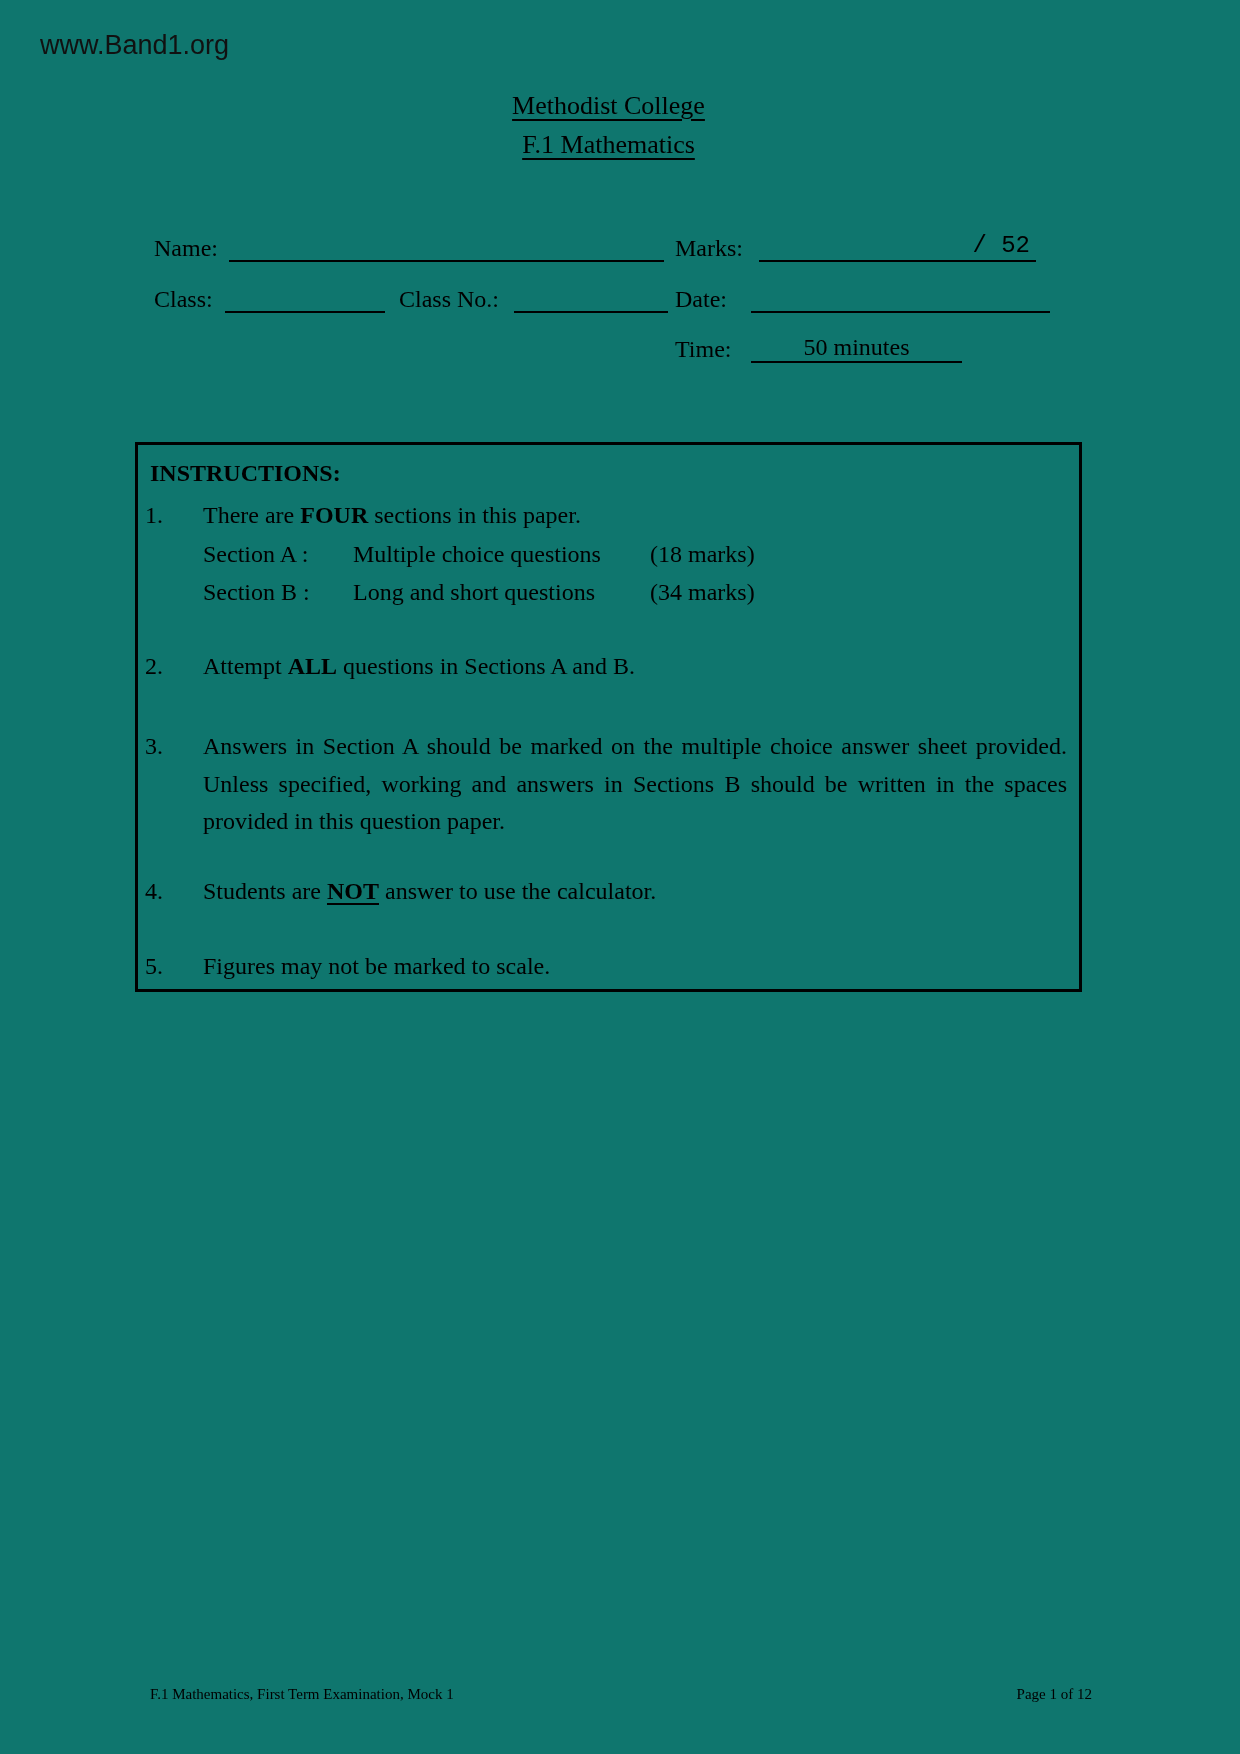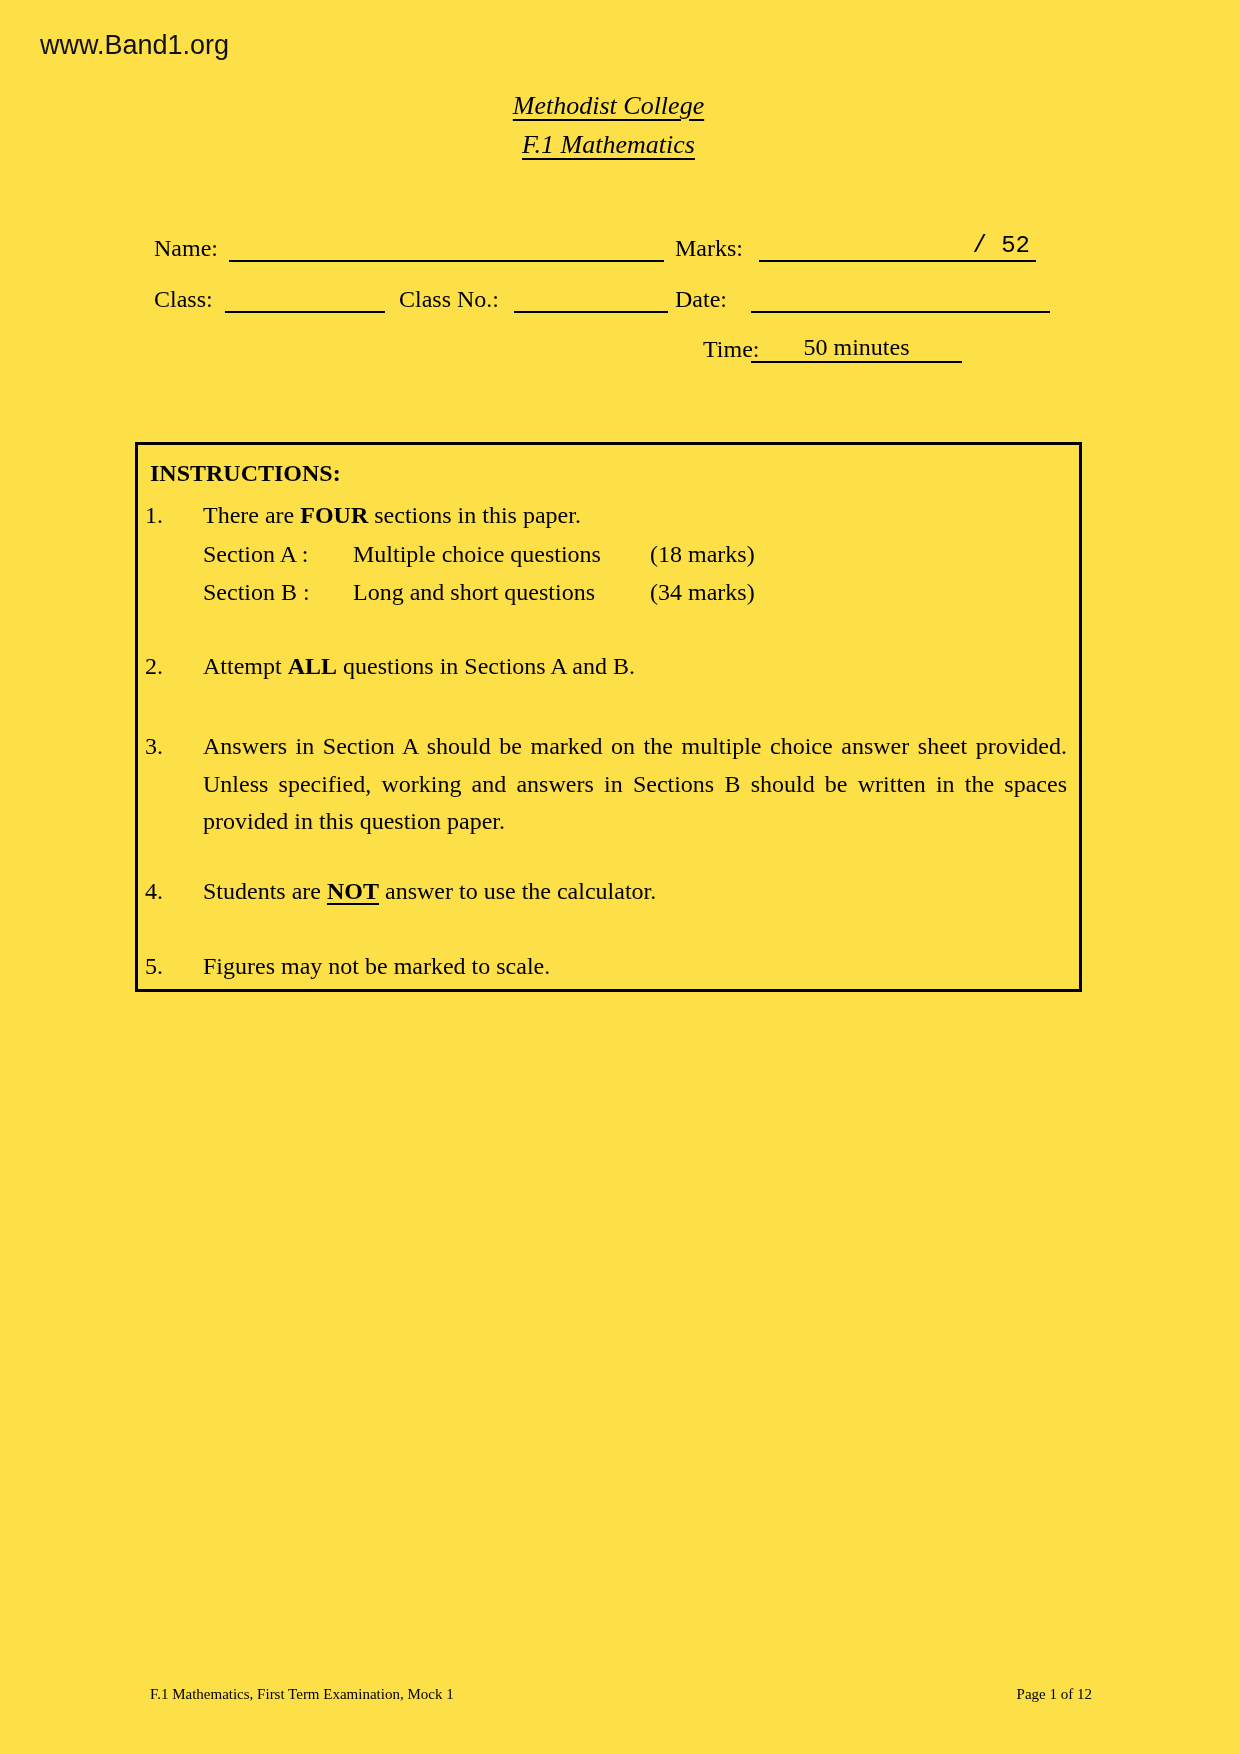--- a/index.html
+++ b/index.html
@@ -1,21 +1,21 @@
 <!DOCTYPE html>
 <html><head>
 <meta charset="utf-8">
 <style>
   html, body { margin: 0; padding: 0; background: #e8e8e8; }
   .page {
     position: relative;
     width: 1240px;
     height: 1754px;
     margin: 0 auto;
-    background: #fde047;
+    background: #0f766e;
     color: #000000;
     font-family: "Liberation Serif", serif;
     font-size: 24px;
     overflow: hidden;
   }
 
   .watermark {
     position: absolute;
     left: 40px;
     top: 30px;
@@ -30,21 +30,20 @@
     top: 86px;
     width: 947px;
     text-align: center;
     font-size: 26px;
     line-height: 39px;
   }
   .title-line {
     text-decoration: underline;
     text-decoration-thickness: 2px;
     text-underline-offset: 5px;
-    font-style: italic;
   }
 
   .form-label { position: absolute; line-height: 28px; white-space: nowrap; }
 
   .field-line {
     position: absolute;
     height: 30px;
     border-bottom: 2px solid #000000;
   }
   .field-line > span {
@@ -125,21 +124,21 @@
     <span>/ 52</span>
   </div>
 
   <div class="form-label" style="left:154px; top:285px;">Class:</div>
   <div class="field-line" style="left:225px; top:281px; width:160px;"></div>
   <div class="form-label" style="left:399px; top:285px;">Class No.:</div>
   <div class="field-line" style="left:514px; top:281px; width:154px;"></div>
   <div class="form-label" style="left:675px; top:285px;">Date:</div>
   <div class="field-line" style="left:751px; top:281px; width:299px;"></div>
 
-  <div class="form-label" style="left:675px; top:335px;margin-left:28px;">Time:</div>
+  <div class="form-label" style="left:675px; top:335px;">Time:</div>
   <div class="field-line fl-center" style="left:751px; top:331px; width:211px;">
     <span>50 minutes</span>
   </div>
 
   <div class="instructions-box">
 
     <div class="ins-heading">INSTRUCTIONS:</div>
 
     <div class="ins-row" style="top:57px;">
       <span class="ins-num">1.</span>

